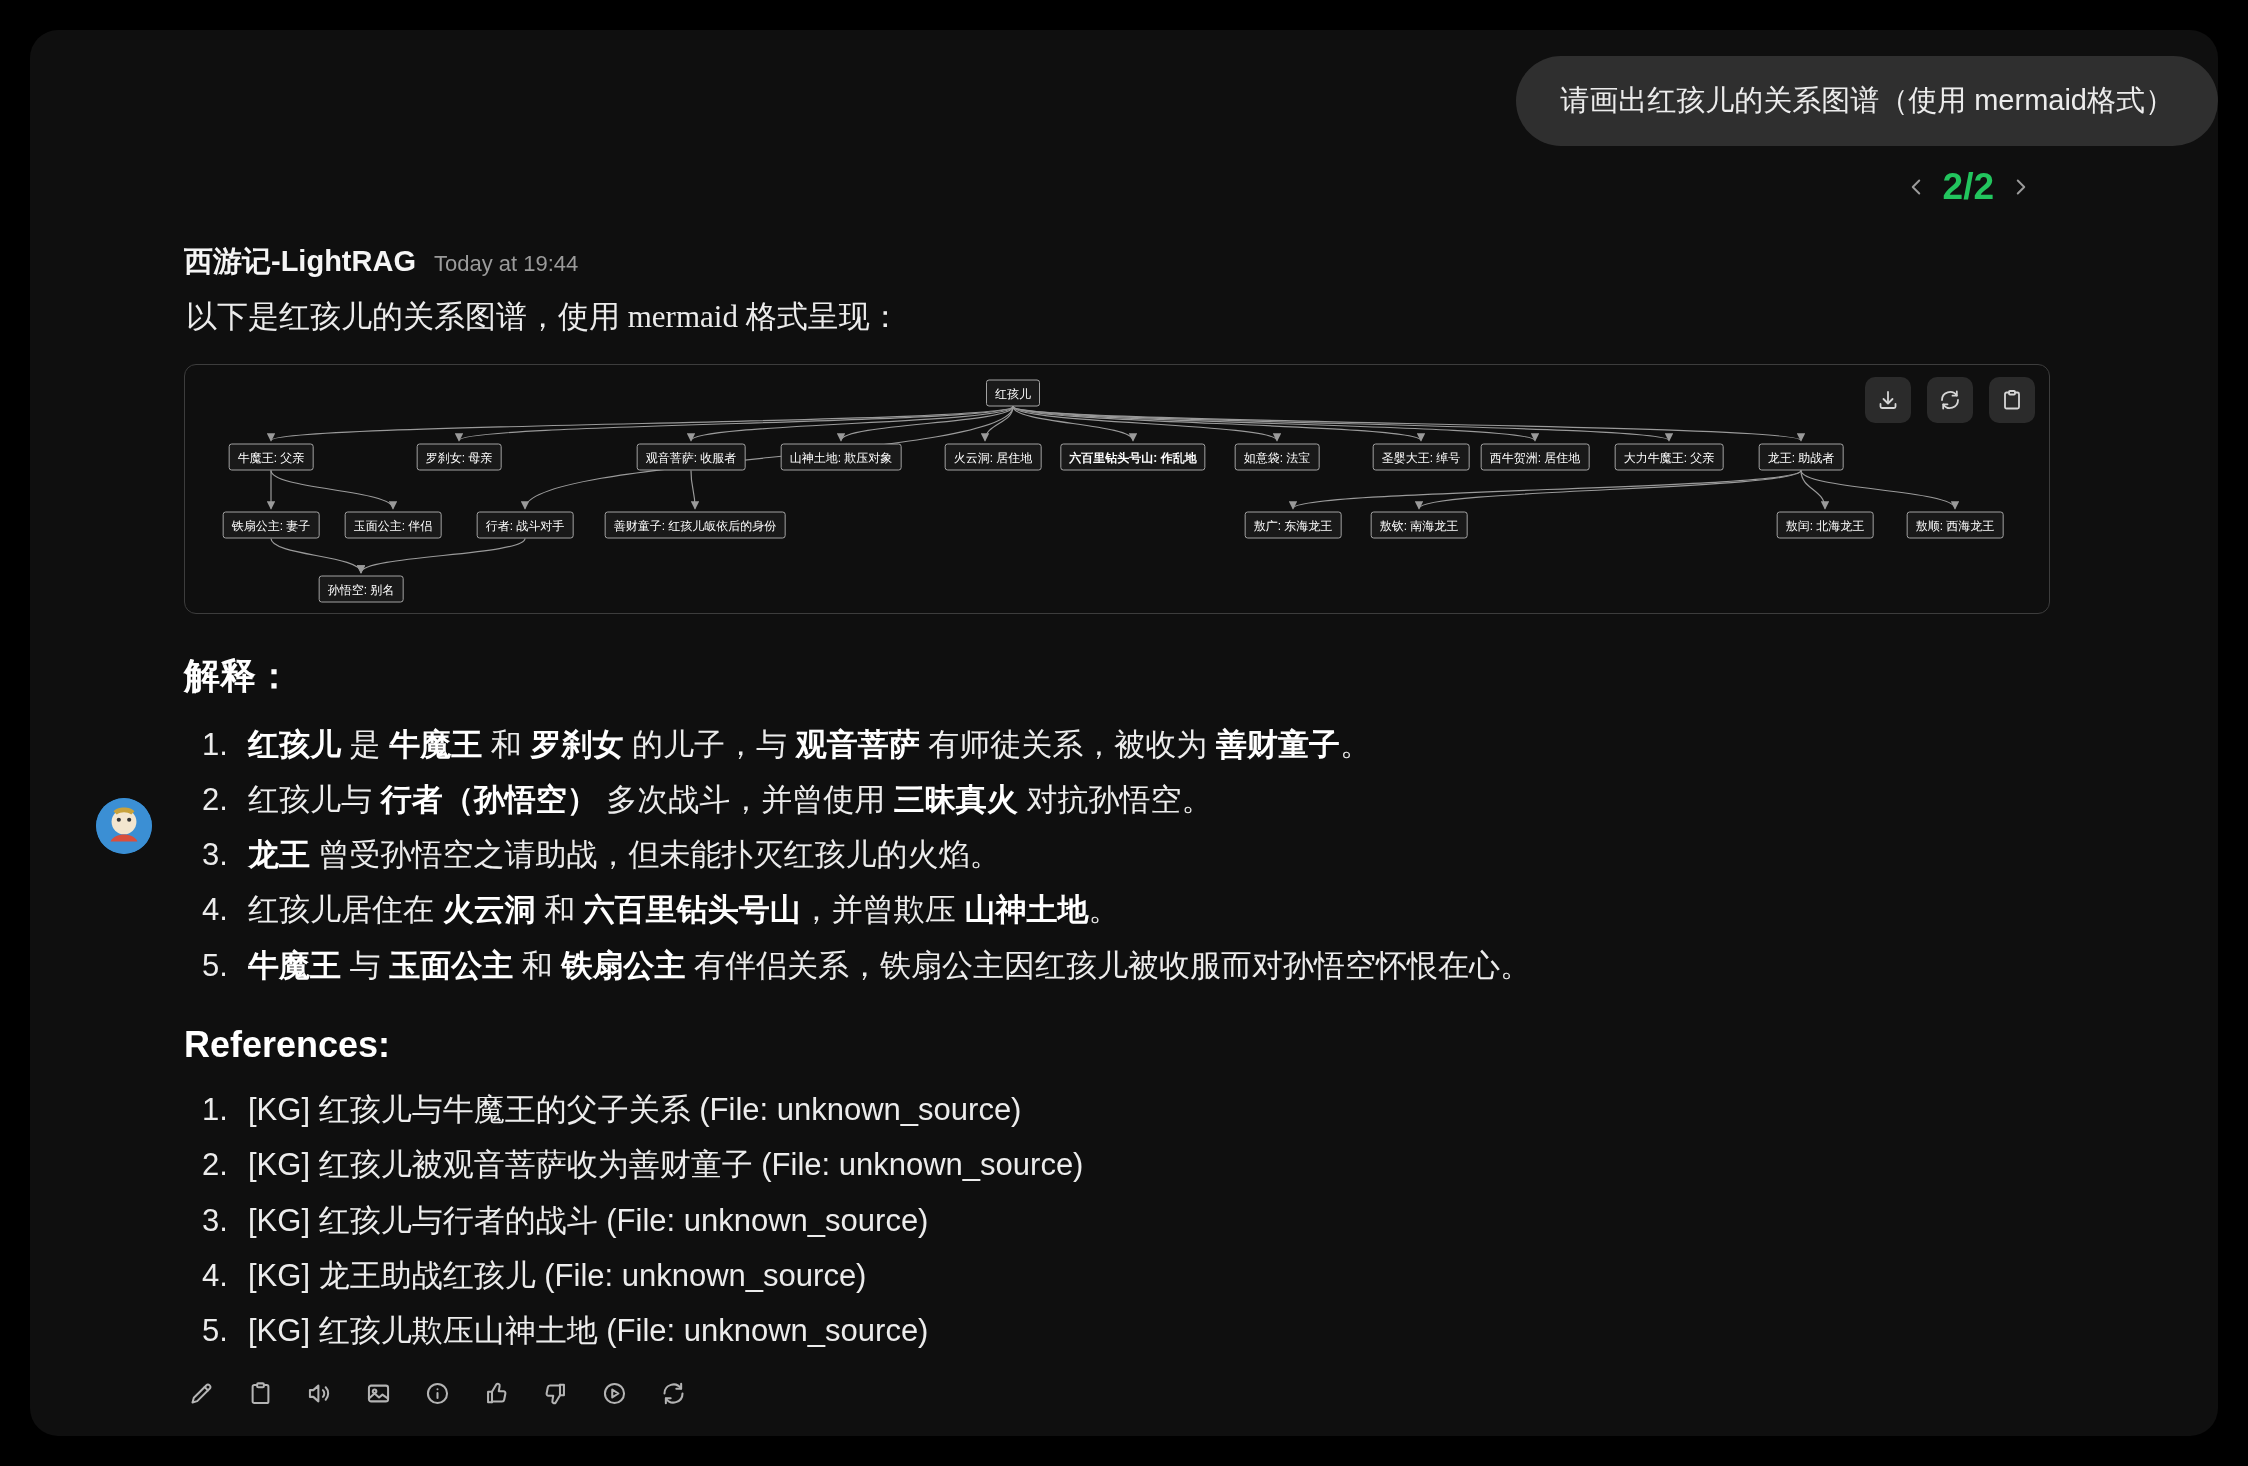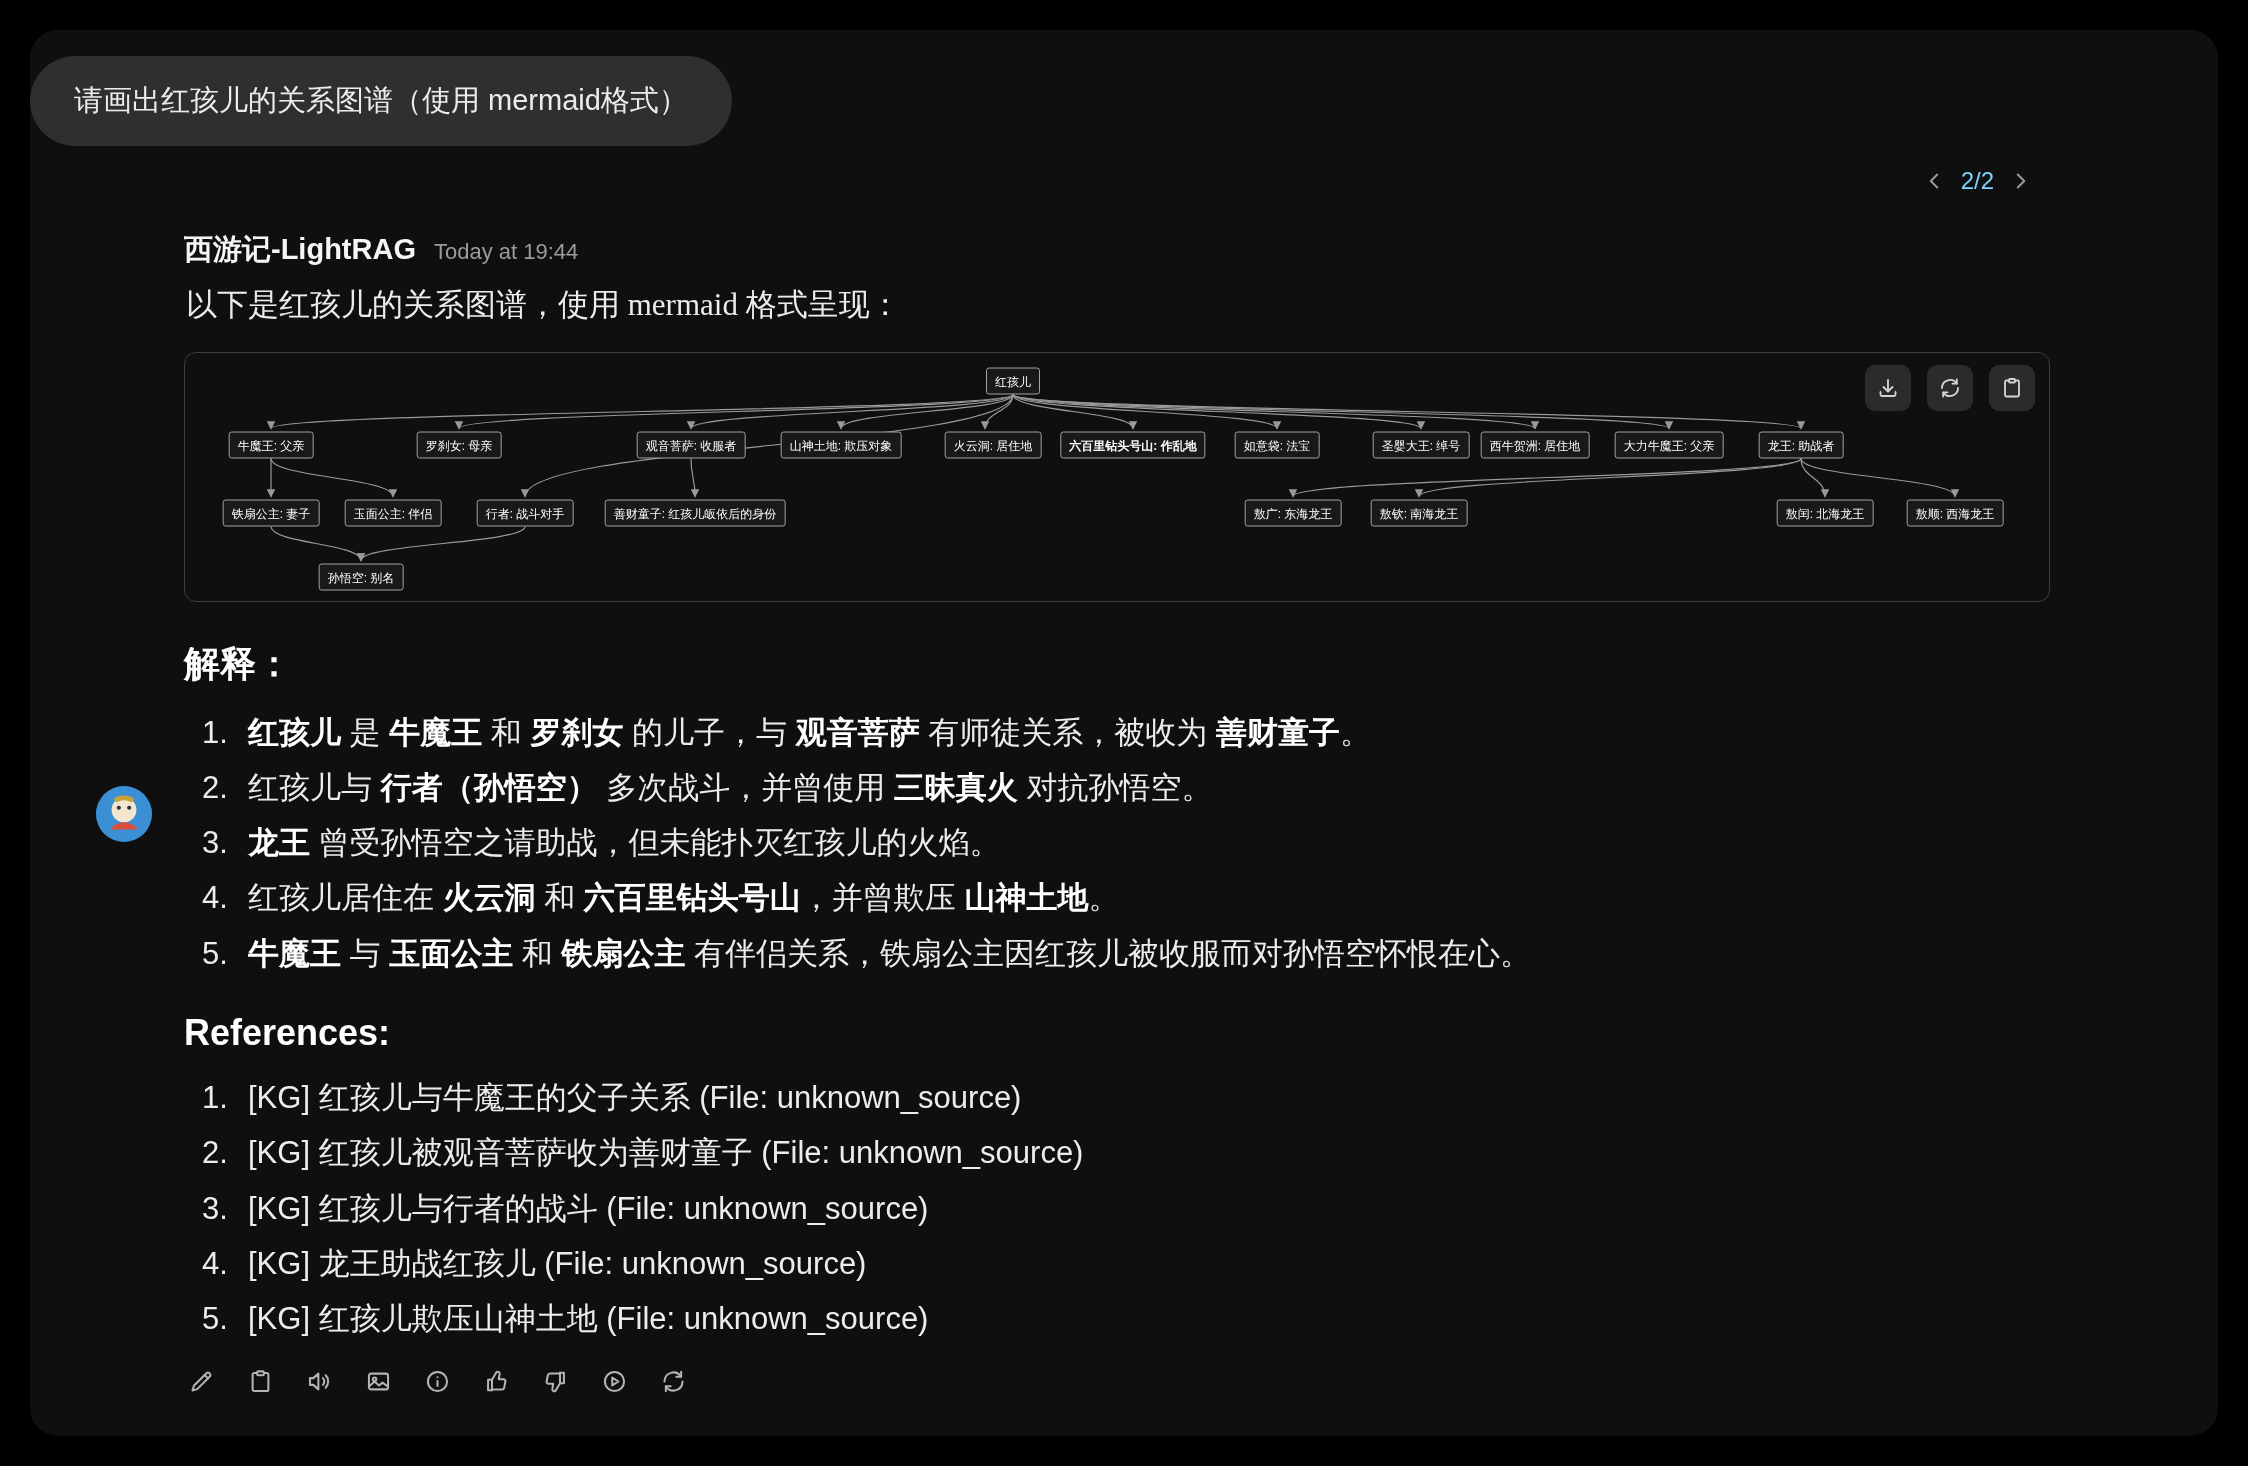--- a/index.html
+++ b/index.html
@@ -9,28 +9,28 @@
     background: var(--page-bg, #000);
     font-family: "Liberation Sans", "DejaVu Sans", sans-serif;
     color: var(--text-primary, #ececec);
     position: relative; overflow: hidden;
   }
   .window {
     position: absolute; left: 30px; top: 30px; right: 30px; bottom: 30px;
     background: var(--panel-bg, #0f0f0f);
     border-radius: 28px; overflow: hidden; padding-top: 26px;
   }
-  .user-row { display: flex; justify-content: flex-start; padding-right: 178px; }
+  .user-row { display: flex; justify-content: flex-end; }
   .bubble {
     background: var(--bubble-bg, #2f2f2f); color: var(--text-primary, #ececec);
     border-radius: 46px; padding: 26px 44px; font-size: 29px; line-height: 1.3;
     max-width: 1100px;
   }
   .pagination { display: flex; justify-content: flex-end; align-items: center; gap: 12px; padding-right: 182px; margin-top: 20px; }
-  .pagecount { font-size: 24px; font-weight: 400; color: #7dd3fc; }
+  .pagecount { font-size: 37px; font-weight: 700; color: #22c55e; }
   .chev { background: none; border: none; padding: 2px; color: var(--text-secondary, #9b9b9b); cursor: pointer; display: flex; }
   .message { display: flex; align-items: center; gap: 32px; padding: 34px 168px 0 66px; }
   .avatar { width: 56px; height: 56px; border-radius: 50%; overflow: hidden; flex: none; background: #2d7fc1; cursor: pointer; }
   .avatar svg { display: block; }
   .body-col { flex: 1; min-width: 0; }
   .msg-header { display: flex; align-items: baseline; gap: 18px; }
   .author { font-size: 29px; font-weight: 700; color: #f5f5f5; }
   .timestamp { font-size: 22px; color: var(--text-secondary, #9b9b9b); }
   .intro { font-size: 31px; margin: 14px 2px 0; line-height: 1.35; font-family: Liberation Serif, serif; }
   .diagram {

